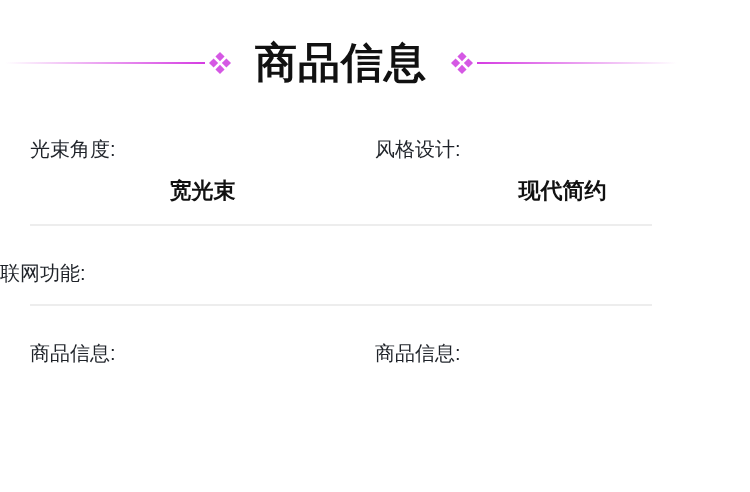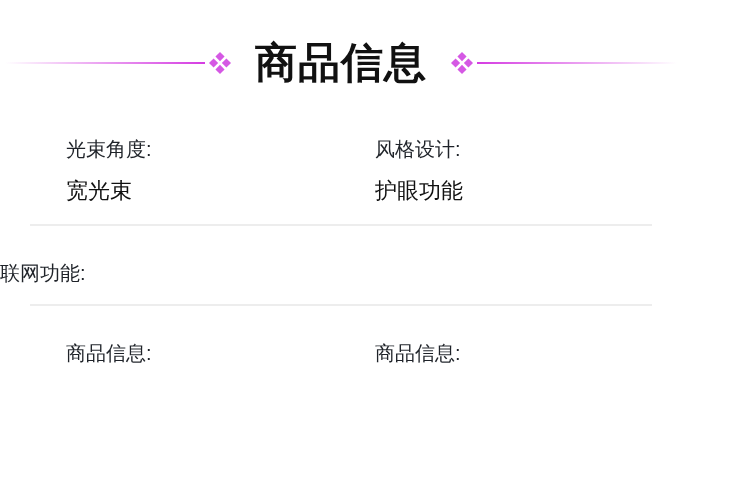--- a/index.html
+++ b/index.html
@@ -48,33 +48,34 @@
   }
 
   
   .row {
     display: grid;
     grid-template-columns: 375px 375px;
     padding: 34px 0 18px 0;
   }
   .row.first { padding-top: 48px; }
   .cell { }
-  .cell.left { padding-left: 30px; margin-left: 36px; }
+  .cell.left { padding-left: 30px; }
   .field-label {
     font-size: 20px;
     line-height: 26px;
     font-weight: 400;
     color: #1f2329;
   }
   .field-value {
     font-size: 22px;
     line-height: 30px;
-    font-weight: 400;
+    font-weight: 700;
     color: #111111;
     margin-top: 14px;
+    text-align: center;
   }
   .divider {
     height: 2px;
     background: var(--divider, #ededed);
     margin: 0 30px;
     border: 0;
   }
 </style>
 </head>
 <body>
@@ -103,21 +104,21 @@
     <div class="orn-line right"></div>
   </div>
 
   <div class="row first">
     <div class="cell left">
       <div class="field-label">光束角度:</div>
       <div class="field-value">宽光束</div>
     </div>
     <div class="cell">
       <div class="field-label">风格设计:</div>
-      <div class="field-value">护眼功能</div>
+      <div class="field-value">现代简约</div>
     </div>
   </div>
 
   <div class="divider"></div>
 
   <div class="row">
     <div class="cell">
       <div class="field-label">联网功能:</div>
     </div>
   </div>

